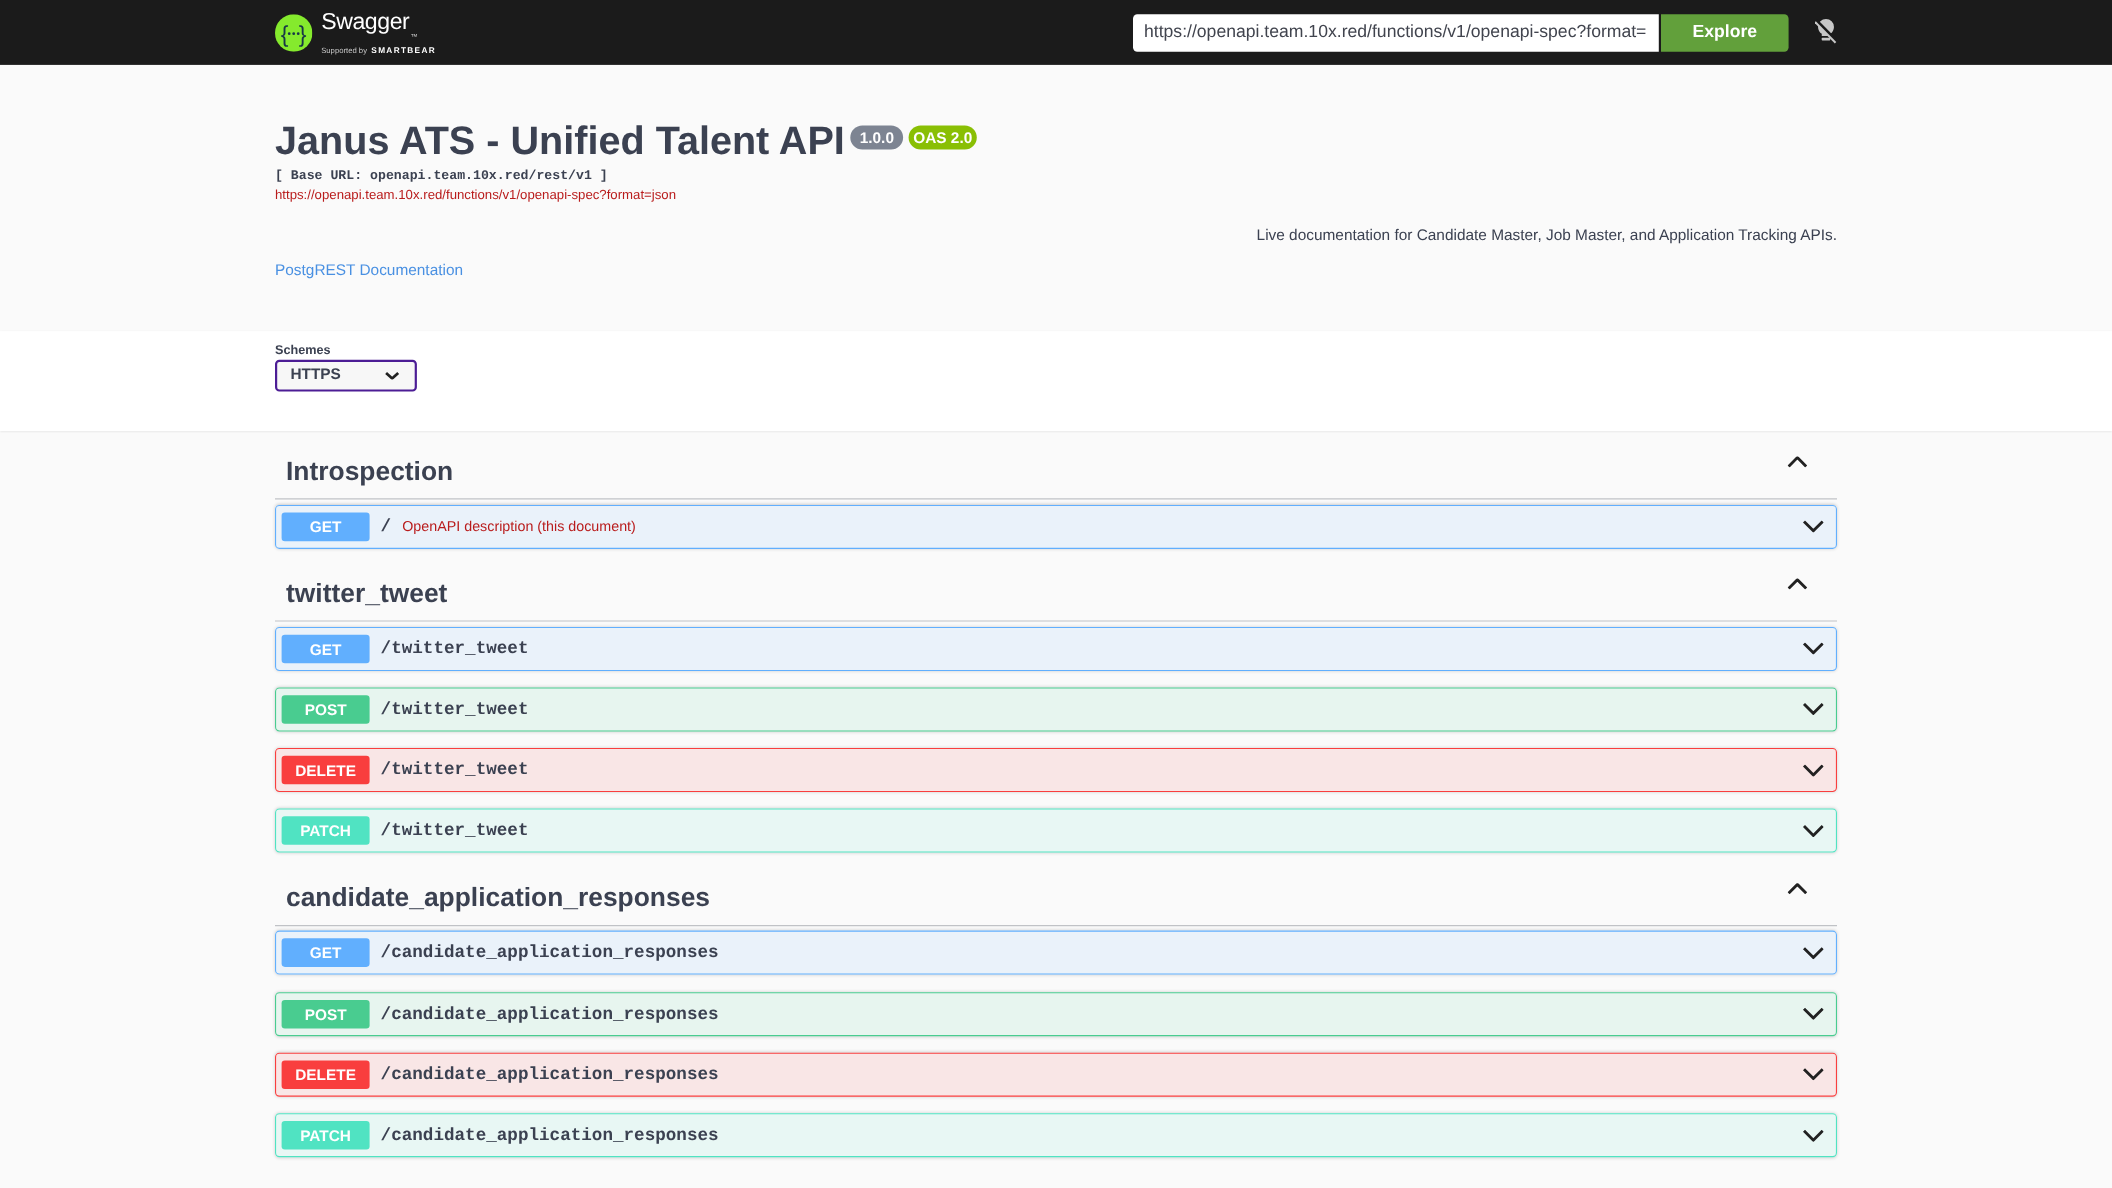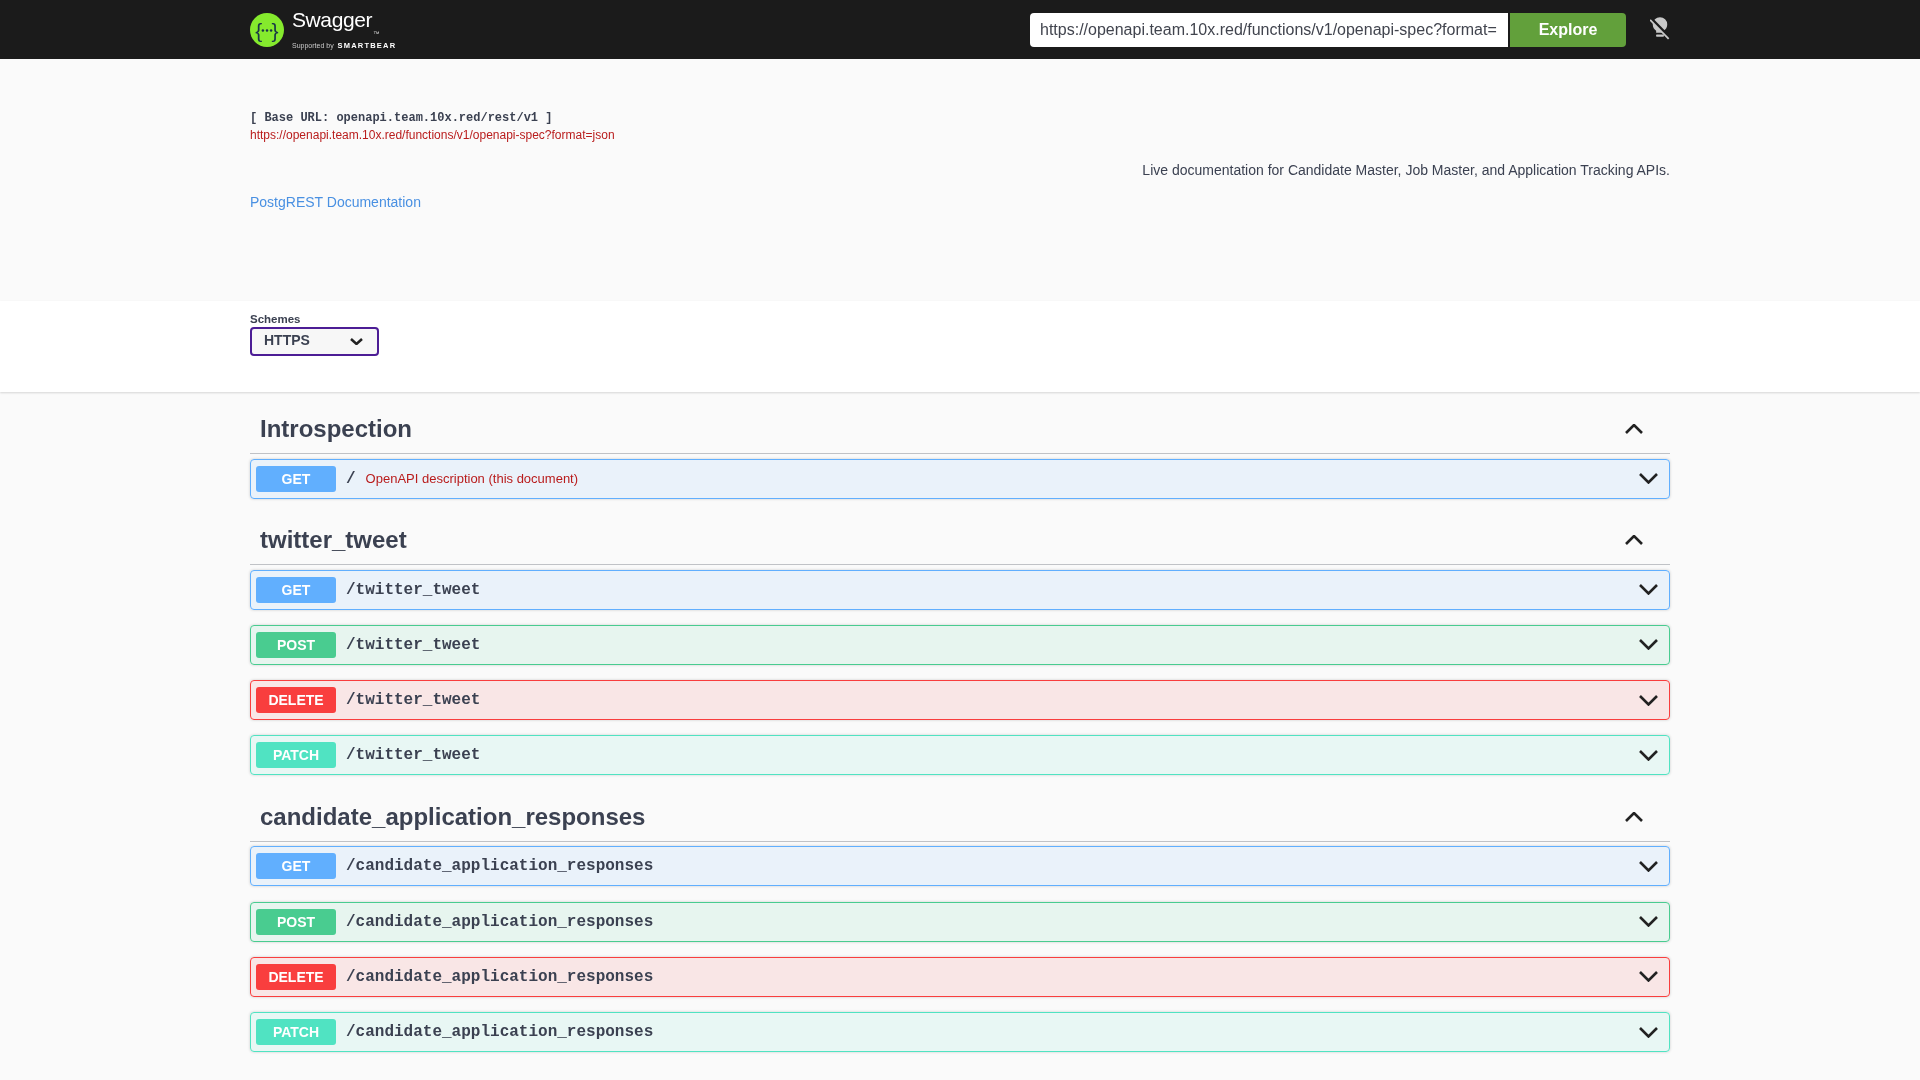--- a/index.html
+++ b/index.html
@@ -33,21 +33,21 @@
 .desc { font-size:14px; margin-top:19px; color:#3b4151;text-align:right; }
 .pg-link { display:inline-block; font-size:14px; color:#4990e2; text-decoration:none; margin-top:16px; }
 
 
 .scheme-container { background:#fff; box-shadow:0 1px 2px 0 rgba(0,0,0,.15); margin:0 0 10.5px; padding:10.5px 0 36.5px; }
 .schemes-label { font-size:11.5px; font-weight:bold; color:#3b4151; display:block; line-height:15px; }
 .scheme-select { margin-top:0; width:129px; height:29px; border:2px solid #4c1d95; border-radius:4px; background:#f7f7f7; display:flex; align-items:center; font-size:14px; font-weight:bold; color:#3b4151; padding:0 12px; position:relative; }
 .scheme-select svg { position:absolute; right:14px; }
 
 
-.opblock-tag { display:flex; align-items:center; padding:12.5px 20px 10px 10px; border-bottom:1px solid rgba(59,65,81,.3); margin-bottom:4.5px; }
+.opblock-tag { display:flex; padding:12.5px 20px 10px 10px; border-bottom:1px solid rgba(59,65,81,.3); margin-bottom:4.5px; }
 .opblock-tag h3 { font-size:24px; font-weight:bold; color:#3b4151; }
 .opblock-tag .arrow { margin-left:auto; margin-right:7px; }
 .opblock { border-radius:4px; height:40px; margin-bottom:15.2px; border:1px solid #000; box-shadow:0 0 3px rgba(0,0,0,.19); display:flex; align-items:center; padding:6px 10px 6px 5px; }
 .opblock .method { height:26px; min-width:80px; line-height:26px; text-align:center; border-radius:3px; color:#fff; font-weight:bold; font-size:14px; }
 .opblock .path { font-family:"Liberation Mono", monospace; font-size:16px; font-weight:600; color:#3b4151; margin-left:10px; }
 .opblock .opdesc { font-size:13px; color:#b91c1c; margin-left:10px; }
 .opblock .arrow { margin-left:auto; margin-right:1px; }
 .opblock.get { background:rgba(97,175,254,.1); border-color:#61affe; }
 .opblock.get .method { background:#61affe; }
 .opblock.post { background:rgba(73,204,144,.1); border-color:#49cc90; }
@@ -84,20 +84,21 @@
         <rect x="6.4" y="19.2" width="8.2" height="2.5" rx="0.7" fill="#c8c8c8"></rect>
         <line x1="1" y1="2.6" x2="20.6" y2="22.6" stroke="#1b1b1b" stroke-width="3.4"></line>
         <line x1="0.1" y1="4" x2="19.6" y2="23.9" stroke="#c8c8c8" stroke-width="1.9"></line>
       </svg>
     </div>
   </div>
 </div>
 
 <div class="hero">
   <div class="wrapper">
+    <div class="title">Janus ATS - Unified Talent API<span class="pill ver">1.0.0</span><span class="pill oas">OAS 2.0</span></div>
     <div class="base-url">[ Base URL: openapi.team.10x.red/rest/v1 ]</div>
     <a class="spec-link" href="#">https://openapi.team.10x.red/functions/v1/openapi-spec?format=json</a>
     <div class="desc">Live documentation for Candidate Master, Job Master, and Application Tracking APIs.</div>
     <a class="pg-link" href="#">PostgREST Documentation</a>
   </div>
 </div>
 
 <div class="scheme-container">
   <div class="wrapper">
     <span class="schemes-label">Schemes</span>

